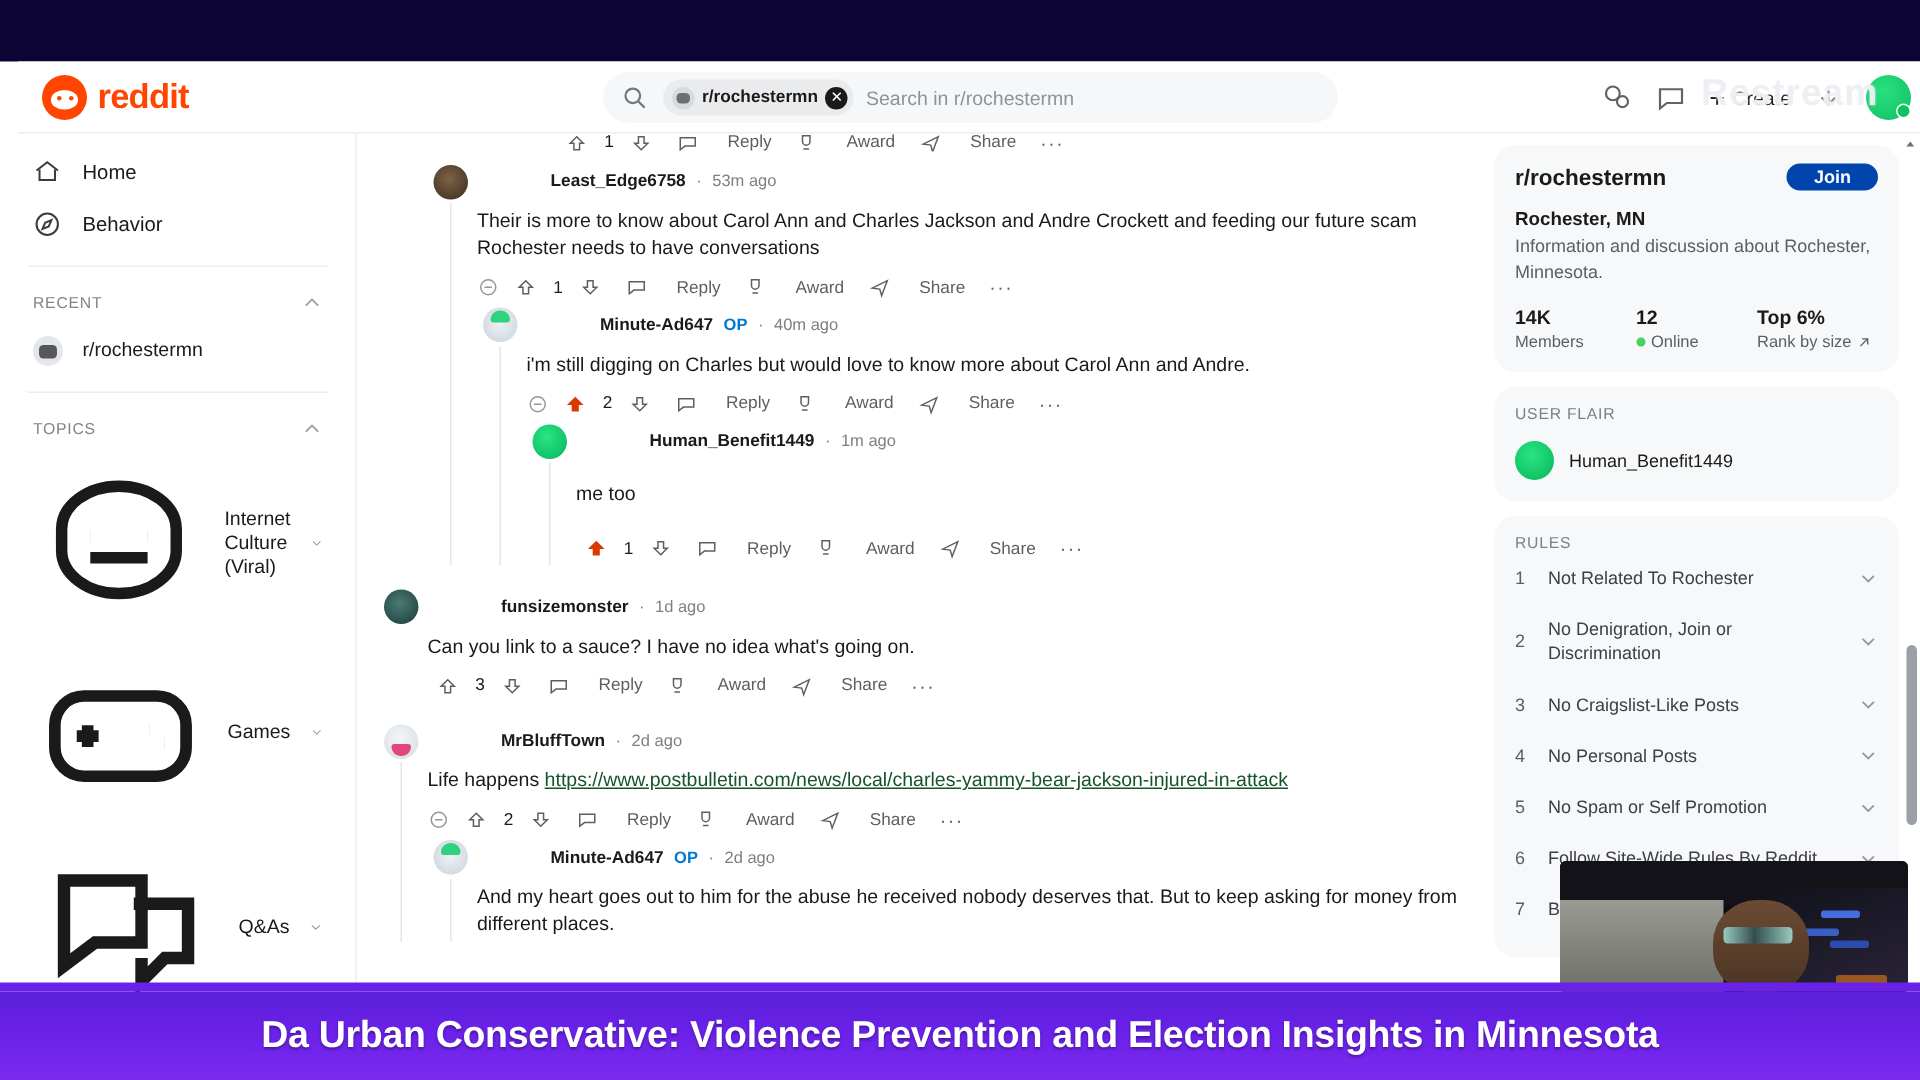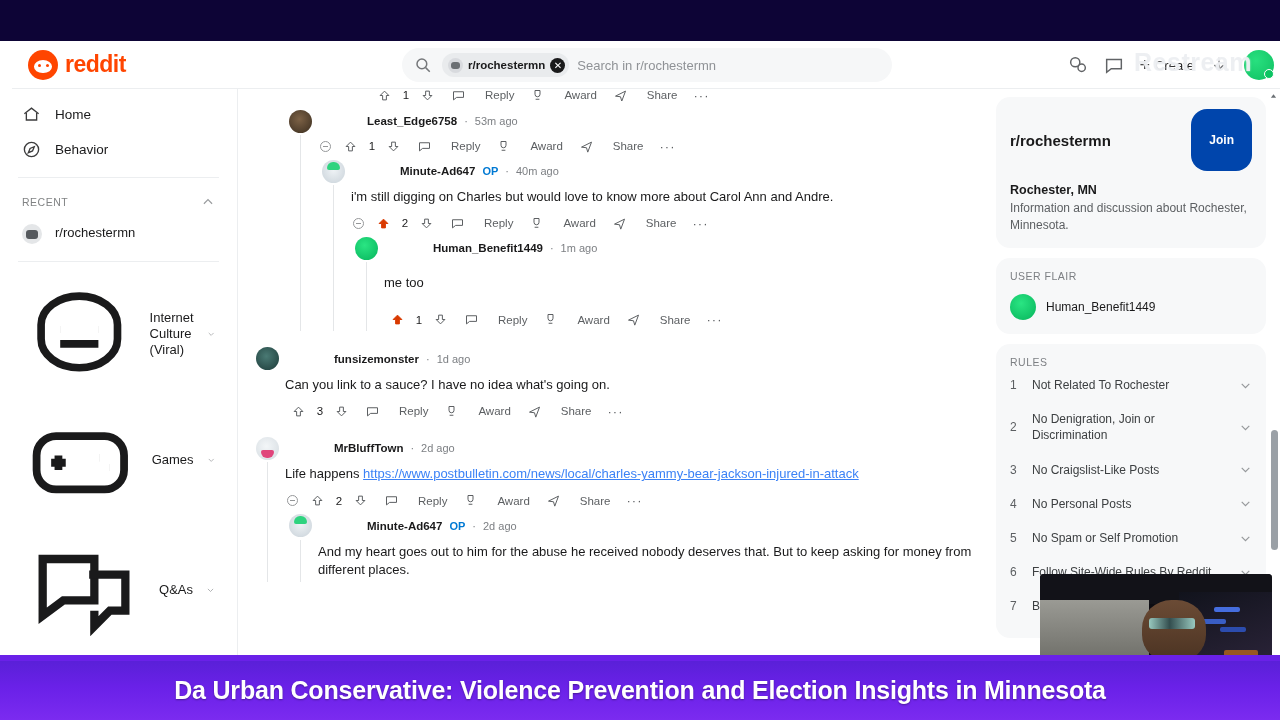--- a/index.html
+++ b/index.html
@@ -213,21 +213,21 @@
     background:#2fd37f;
   }
   .av.pink::after { background:#e0457b; top:13px; border-radius:2px 2px 6px 6px;}
   .uname { font-size: 11.5px; font-weight: bold; color: #1a1a1b; padding-left: 48px; }
   .op-tag { font-size: 11px; font-weight: bold; color: #0079d3; }
   .meta { font-size: 11px; color: #7c7f83; }
   .cmt-body {
     font-size: 13px; color: #1a1a1b; line-height: 1.42;
     padding: 5px 0 4px 0;
   }
-  .cmt-body a { color: #3b82f6; text-decoration: underline; word-break: break-all; }
+  .cmt-body a { color: #14532d; text-decoration: underline; word-break: break-all; }
   .actions {
     display: flex; align-items: center; gap: 4px;
     height: 26px; font-size: 11.5px; color: #5c5f62;
   }
   .act {
     display: flex; align-items: center; gap: 19px;
     padding: 3px 6px; border-radius: 12px; white-space: nowrap;
   }
   .act svg { width: 15px; height: 15px; }
   .votecount { font-size: 11.5px; color: #1a1a1b; min-width: 8px; text-align:center;}
@@ -263,21 +263,21 @@
     padding: 12px 14px 14px 14px;
   }
   .card + .card { margin-top: 10px; }
   .card-top {
     display: flex; align-items: center; justify-content: space-between;
   }
   .sub-title { font-size: 15px; font-weight: bold; color: #1a1a1b; }
   .join-btn {
     background: #0045ac; color: #fff;
     font-size: 12px; font-weight: bold;
-    border-radius: 16px; padding: 24px 18px;
+    border-radius: 16px; padding: 2px 18px;
     border: none;
   }
   .sub-name2 { font-size: 12.5px; font-weight: bold; color: #1a1a1b; margin-top: 12px; }
   .sub-desc { font-size: 12px; color: #5c5f62; line-height: 1.42; margin-top: 3px; }
   .stats { display: flex; margin-top: 14px; }
   .stat { flex: 1; }
   .stat-num { font-size: 13px; font-weight: bold; color: #1a1a1b; }
   .stat-lbl { font-size: 11px; color: #5c5f62; margin-top: 3px; display:flex; align-items:center; gap:4px;}
   .dot-on { width: 6px; height: 6px; border-radius: 50%; background: #46d160; display:inline-block;}
   .sect-label { font-size: 10.5px; color: #7c7f83; letter-spacing: .5px; }
@@ -451,20 +451,26 @@
           </svg>
       </div>
 
       <div class="topic-item">
         <span class="sub-av-sm"></span>
         <span class="tlabel">r/rochestermn</span>
       </div>
 
       <div class="sb-divider"></div>
 
+      <div class="sb-section-head">
+        <span class="sb-section-title">TOPICS</span>
+        <svg class="chev" viewBox="0 0 24 24" fill="none" stroke="#55595d" stroke-width="2">
+            <path d="M5 15l7-7 7 7"></path>
+          </svg>
+      </div>
 
       <div class="topic-item">
         <svg class="nico" viewBox="0 0 24 24" fill="none" stroke="#1a1a1b" stroke-width="1.6">
           <path d="M4 10a8 6 0 0116 0v3a8 6 0 01-16 0z"></path>
             <path d="M8 11h.01M16 11h.01"></path>
             <path d="M8 14h8"></path>
         </svg>
         <span class="tlabel">Internet Culture (Viral)</span>
         <svg class="chev" viewBox="0 0 24 24" fill="none" stroke="#55595d" stroke-width="2">
             <path d="M5 9l7 7 7-7"></path>
@@ -541,20 +547,21 @@
 
       <div class="cmt-wrap indent-1" style="margin-top:8px;">
         <div class="thread-line"></div>
         <div class="cmt-head">
           <span class="av dark"></span>
           <span class="uname">Least_Edge6758</span>
           <span class="meta">·</span>
           <span class="meta">53m ago</span>
         </div>
         <div class="cmt-inner">
+          <div class="cmt-body">Their is more to know about Carol Ann and Charles Jackson and Andre Crockett and feeding our future scam Rochester needs to have conversations</div>
           <div class="actions">
             <svg class="collapse-ico" viewBox="0 0 24 24" fill="none" stroke="#5c5f62" stroke-width="1.6">
                 <circle cx="12" cy="12" r="8"></circle>
                 <path d="M8 12h8"></path>
               </svg>
             <span class="act">
               <svg viewBox="0 0 24 24" fill="none" stroke="#5c5f62" stroke-width="1.6">
                   <path d="M12 5l7 7h-4v7H9v-7H5z"></path>
                 </svg>
             </span>
@@ -800,20 +807,43 @@
 
     <div class="rightcol">
 
       <div class="card">
         <div class="card-top">
           <div class="sub-title">r/rochestermn</div>
           <button class="join-btn">Join</button>
         </div>
         <div class="sub-name2">Rochester, MN</div>
         <div class="sub-desc">Information and discussion about Rochester, Minnesota.</div>
+        <div class="stats">
+          <div class="stat">
+            <div class="stat-num">14K</div>
+            <div class="stat-lbl">Members</div>
+          </div>
+          <div class="stat">
+            <div class="stat-num">12</div>
+            <div class="stat-lbl">
+              <span class="dot-on"></span>
+              <span>Online</span>
+            </div>
+          </div>
+          <div class="stat">
+            <div class="stat-num">Top 6%</div>
+            <div class="stat-lbl">
+              <span>Rank by size</span>
+              <svg style="width:9px;height:9px" viewBox="0 0 24 24" fill="none" stroke="#5c5f62" stroke-width="2.4">
+                  <path d="M9 5h10v10"></path>
+                  <path d="M19 5L6 18"></path>
+                </svg>
+            </div>
+          </div>
+        </div>
       </div>
 
       <div class="card">
         <div class="sect-label">USER FLAIR</div>
         <div class="flair-row">
           <span class="flair-av"></span>
           <span class="flair-name">Human_Benefit1449</span>
         </div>
       </div>
 

